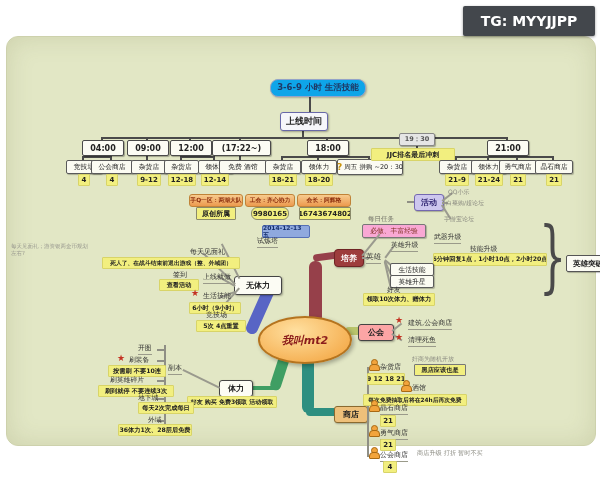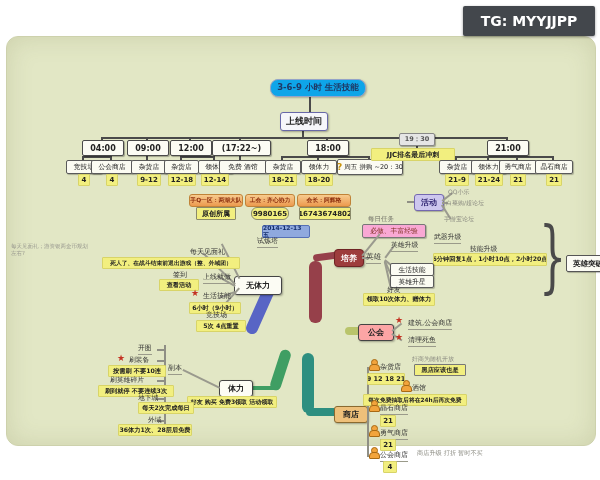--- a/index.html
+++ b/index.html
@@ -156,20 +156,21 @@
     <div class="hl" style="left:356px;top:256px;width:70px;height:11px;font-size:6.2px;">领取10次体力、赠体力</div>
     <div class="abs" style="left:532px;top:184px;font-family:'DejaVu Serif',serif;font-size:78px;font-weight:400;color:#4a4a4a;transform:scale(0.55,1);transform-origin:left top;line-height:70px;">}</div>
     <div class="abs" style="left:559px;top:218px;width:42px;height:15px;background:#fbfbf3;border:1.3px solid #555;border-radius:2px;font-size:7.5px;font-weight:bold;color:#222;display:flex;align-items:center;justify-content:center;box-shadow:1px 1px 1px rgba(0,0,0,.25);">英雄突破</div>
 
     <div class="branch" style="left:248px;top:243px;width:12px;height:56px;background:#5865c5;transform:rotate(24deg);"></div>
     <div class="branch" style="left:338px;top:290px;width:20px;height:8px;background:#b9c46b;"></div>
     <div class="branch" style="left:295px;top:316px;width:12px;height:60px;background:#2e8f80;"></div>
     <div class="branch" style="left:299px;top:371px;width:32px;height:8px;background:#2e8f80;"></div>
     <div class="branch" style="left:268px;top:312px;width:11px;height:42px;background:#3f9e63;transform:rotate(18deg);"></div>
     <div class="branch" style="left:240px;top:349px;width:32px;height:4px;background:#3f9e63;"></div>
+    <div class="abs" style="left:251px;top:279px;width:90px;height:44px;background:radial-gradient(ellipse at 40% 30%,#ffe0a0,#f2a039);border:2px solid #b5741f;border-radius:50%;font-size:11px;font-weight:bold;font-style:italic;color:#8b1c1c;display:flex;align-items:center;justify-content:center;box-shadow:2px 2px 4px rgba(0,0,0,.3);">我叫mt2</div>
 
     <div class="abs" style="left:227px;top:239px;width:46px;height:17px;background:#fcfcf4;border:1.5px solid #444;border-radius:3px;font-size:8px;font-weight:bold;color:#222;display:flex;align-items:center;justify-content:center;box-shadow:1px 1px 2px rgba(0,0,0,.3);">无体力</div>
     <div class="dl" style="left:215px;top:206px;width:39px;transform:rotate(63deg);"></div>
     <div class="dl" style="left:196px;top:215px;width:45px;transform:rotate(44deg);"></div>
     <div class="dl" style="left:210px;top:238px;width:21px;transform:rotate(29deg);"></div>
     <div class="dl" style="left:212px;top:260px;width:17px;transform:rotate(-21deg);"></div>
     <div class="dl" style="left:208px;top:277px;width:36px;transform:rotate(-48deg);"></div>
     <div class="bb" style="left:205px;top:199px;margin-left:45px;">试炼塔</div>
     <div class="bb" style="left:183px;top:210px;">每天见面礼</div>
     <div class="hl" style="left:95px;top:220px;width:136px;height:10px;font-size:5.8px;">死人了、在战斗结束前退出游戏（整、外域团）</div>

